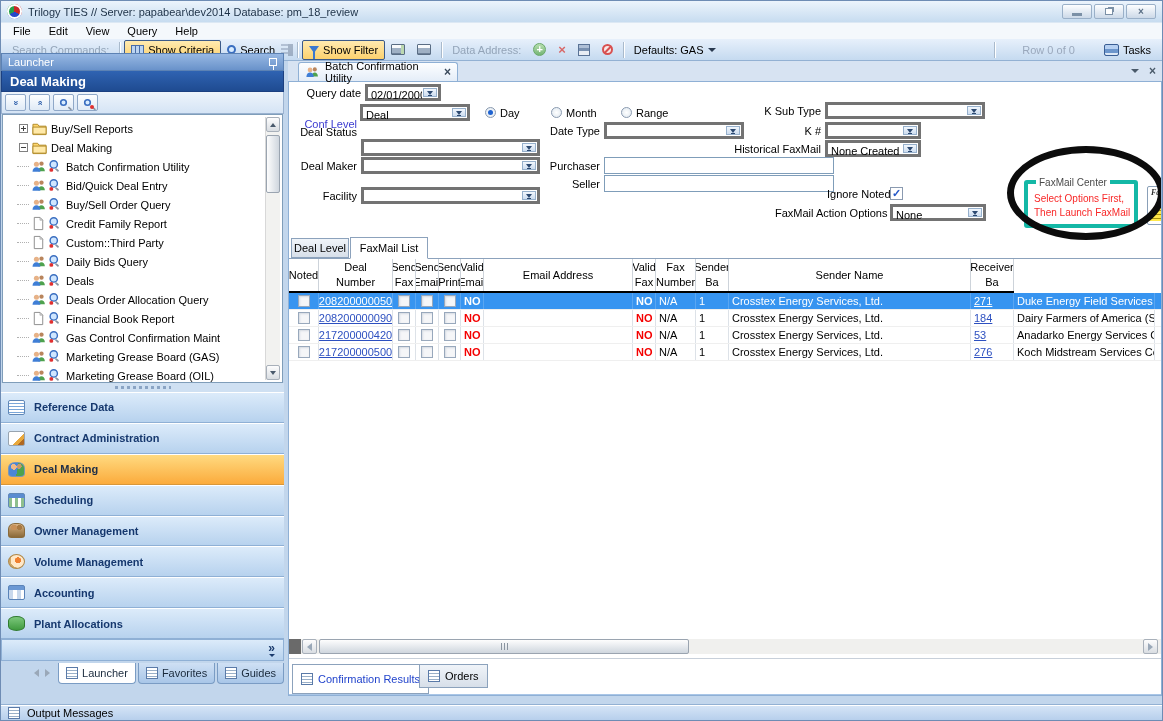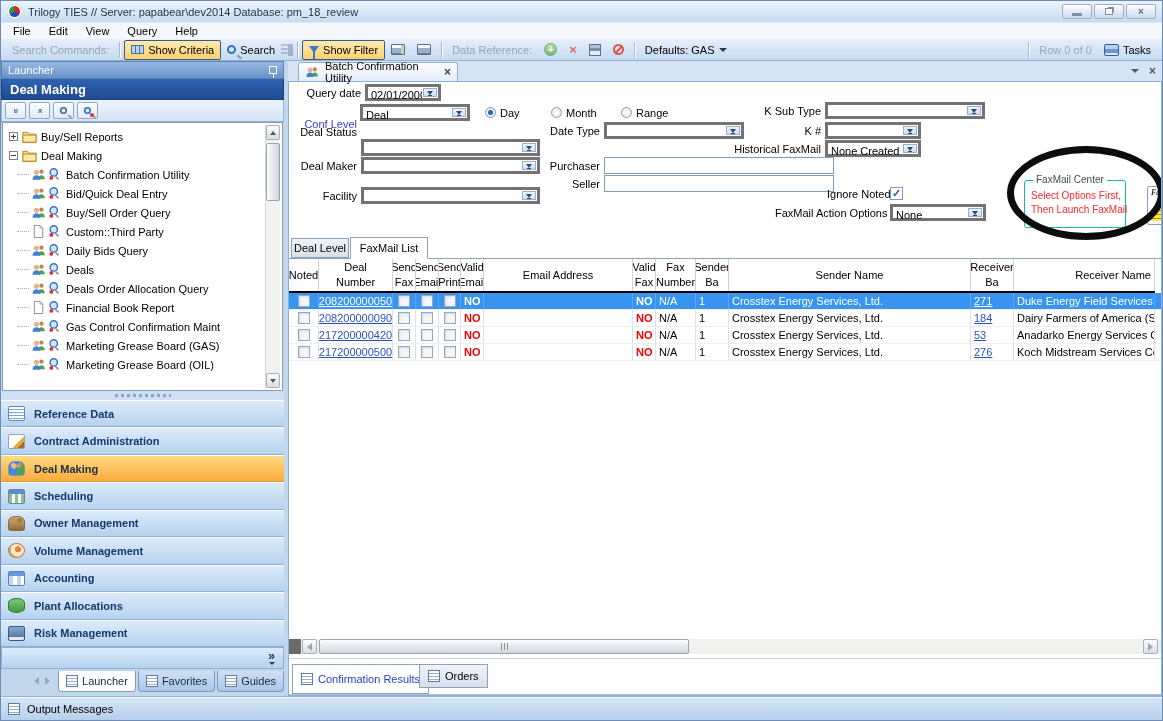--- a/index.html
+++ b/index.html
@@ -32,36 +32,36 @@
 .ico-print.preview{box-shadow:inset -3px 0 0 #bcd8b0}
 .ico-plus{width:13px;height:13px;border-radius:50%;background:linear-gradient(#b8e0b0,#74b474);border:1px solid #69a869;color:#fff;font-weight:bold;font-size:11px;line-height:11px;text-align:center}
 .ico-plus::after{content:"+"}
 .ico-x{color:#d86868;font-size:13px;font-weight:bold;line-height:13px}
 .ico-x::after{content:"\00d7"}
 .ico-save{width:12px;height:12px;background:#7890b0;border:1px solid #5a7396;box-shadow:inset 0 -5px 0 -1px #e8edf4,inset 0 4px 0 -1px #aebfd6}
 .ico-block{width:11px;height:11px;border:2px solid #d85050;border-radius:50%;position:relative;background:#f8e8e8}
 .ico-block::after{content:"";position:absolute;left:-1px;top:3px;width:9px;height:2px;background:#d85050;transform:rotate(-45deg)}
 .caret-down{width:0;height:0;border-left:4px solid transparent;border-right:4px solid transparent;border-top:4px solid #2a3a50}
 .tb-right{margin-left:auto;display:flex;align-items:center}
-.tb-dim{color:#9aa8bc;margin:0 6px}
+.tb-dim{color:#9aa8bc;margin:0 23px}
 .ico-tasks{width:15px;height:12px;background:linear-gradient(#b6d0f2 0 4px,#6c96cc 4px 9px,#4a74ac 9px);border:1px solid #3a5e94;border-radius:2px;box-shadow:inset 0 -3px 0 -1px #dce8f6}
 
-.sidebar{position:absolute;left:0;top:60px;width:283px;bottom:24px}
+.sidebar{position:absolute;left:0;top:52px;width:283px;bottom:24px}
 .sb-head{position:absolute;left:0;top:0;right:0;height:18px;background:linear-gradient(#97b8e3,#6992ca);color:#fff;display:flex;align-items:center;padding:0 6px;border:1px solid #5c82b4}
 .pin{margin-left:auto;width:8px;height:8px;border:1px solid #fff;position:relative;background:transparent}
 .pin::after{content:"";position:absolute;left:3px;top:7px;width:1px;height:4px;background:#fff}
 .sb-group{position:absolute;left:0;top:18px;right:0;height:21px;background:linear-gradient(#2f63b2,#1f4b91);color:#fff;font-weight:bold;font-size:13px;display:flex;align-items:center;padding:0 8px;border:1px solid #1c4080;border-top:none}
 .sb-tools{position:absolute;left:0;top:39px;right:0;height:22px;background:linear-gradient(#eef4fb,#d5e4f5);border:1px solid #9ab2d0;border-top:none;display:flex;align-items:center;gap:3px;padding:0 3px}
 .sbtn{width:21px;height:17px;border:1px solid #8fa8c8;border-radius:2px;background:linear-gradient(#fdfeff,#dfeaf6);display:flex;align-items:center;justify-content:center;color:#2458a8;font-weight:bold;font-size:9px}
 .chev-d::after{content:"\00bb";display:inline-block;transform:rotate(90deg)}
 .chev-u::after{content:"\00bb";display:inline-block;transform:rotate(-90deg)}
 .sbtn .ico-mag{transform:scale(.8)}
 .sbtn .red-dot{position:absolute;width:4px;height:4px;border-radius:50%;background:#e03030;margin:8px 0 0 8px}
 .sb-tree{position:absolute;left:1px;right:1px;top:61px;height:269px;background:#fff;border:1px solid #7f9db9;overflow:hidden;padding-top:4px}
-.tree-item{display:flex;align-items:center;height:19px;padding-left:6px;white-space:nowrap}
+.tree-item{display:flex;align-items:center;height:19px;padding-left:16px;white-space:nowrap}
 .tree-item.leaf{padding-left:14px}
 .tree-item.leaf::before{content:"";width:12px;border-top:1px dotted #b0b0b0;margin-right:2px;flex:none}
 .exp{width:9px;height:9px;border:1px solid #808080;background:#fff;position:relative;flex:none;margin-right:4px}
 .exp::before{content:"";position:absolute;left:1px;right:1px;top:3px;height:1px;background:#404040}
 .exp.plus::after{content:"";position:absolute;top:1px;bottom:1px;left:3px;width:1px;background:#404040}
 .ticon{flex:none;width:15px;height:15px;margin-right:1px}
 .tlabel{margin-left:3px}
 .vscroll{position:absolute;right:2px;top:2px;bottom:2px;width:15px;background:#f2f2f0;border-left:1px solid #d8d8d8}
 .varrow{position:absolute;left:0;right:0;height:15px;background:linear-gradient(#fdfdfd,#d9dde2);border:1px solid #a8b0ba;border-radius:2px;display:flex;align-items:center;justify-content:center}
 .varrow.up{top:0}.varrow.down{bottom:0}
@@ -109,21 +109,21 @@
 .lbl.blue{color:#3a3ad0}
 .combo{position:absolute;height:17px;border:3px solid #737373;background:#fff}
 .combo .val{position:absolute;left:3px;top:2px;right:16px;white-space:nowrap;overflow:hidden}
 .combo .btn{position:absolute;right:1px;top:1px;bottom:1px;width:14px;background:linear-gradient(#f2f7fd,#cdddf0);border:1px solid #96b0cc;display:flex;align-items:center;justify-content:center}
 .combo .btn::after{content:"";width:0;height:0;border-left:3px solid transparent;border-right:3px solid transparent;border-top:4px solid #2d4a72;box-shadow:0 2px 0 -1px #2d4a72}
 .tbox{position:absolute;height:17px;border:1px solid #7f9db9;background:#fff;padding:2px 3px;white-space:nowrap;overflow:hidden}
 .radio{position:absolute;width:11px;height:11px;border:1px solid #8a9ab0;border-radius:50%;background:radial-gradient(#fff,#dde6ee)}
 .radio.on::after{content:"";position:absolute;left:2px;top:2px;width:5px;height:5px;border-radius:50%;background:#1e62d0}
 .cbox{position:absolute;width:13px;height:13px;border:1px solid #8a9ab0;background:#fff;display:flex;align-items:center;justify-content:center}
 .cbox.checked::after{content:"\2713";color:#2458c8;font-weight:bold;font-size:11px;line-height:11px}
-.fmc{position:absolute;left:735px;top:98px;width:102px;height:48px;border:1px solid #14b8a6;border-radius:3px}
+.fmc{position:absolute;left:735px;top:98px;width:114px;height:48px;border:4px solid #14b8a6;border-radius:3px}
 .fmc-title{position:absolute;left:8px;top:-7px;background:#fff;padding:0 3px;color:#4a4a4a;font-size:10px}
 .fmc-line{position:absolute;left:6px;color:#f82828;font-weight:normal;font-size:10px;white-space:nowrap}
 .fmb{position:absolute;left:858px;top:104px;width:33px;height:39px;border:1px solid #8aa0b8;border-radius:2px;background:#fff;overflow:hidden}
 .fmb-label{position:absolute;left:3px;top:1px;font:italic bold 8px "Liberation Serif",serif;color:#303030}
 .fmb-tray{position:absolute;left:3px;right:3px;bottom:3px;height:14px;background:repeating-linear-gradient(#ffe84a 0 3px,#a89210 3px 4px);transform:skewX(-18deg)}
 .annot{position:absolute;left:718px;top:64px;width:158px;height:94px;border:7px solid #0c0c0c;border-radius:50%;z-index:40;pointer-events:none}
 
 .vtabs-line{position:absolute;left:0;right:0;top:176px;height:1px;background:#8ca2bc}
 .vtab{position:absolute;top:156px;height:20px;border:1px solid #8ca2bc;background:linear-gradient(#f0f4f9,#d7dfe9);display:flex;align-items:center;justify-content:center;z-index:1}
 .vtab.t0{left:2px;width:58px}
@@ -153,21 +153,21 @@
 .hs-left{left:13px}.hs-right{right:3px}
 .hs-thumb{position:absolute;left:30px;width:370px;top:0;bottom:0;background:linear-gradient(#fdfdfd,#cfd6de);border:1px solid #9aa4b0;border-radius:2px;display:flex;align-items:center;justify-content:center;gap:2px}
 .hs-thumb i{width:1px;height:7px;background:#8a94a0}
 .hs-line{position:absolute;left:0;right:0;top:576px;height:1px;background:#c8d0da}
 
 .btab{position:absolute;top:582px;border:1px solid #8ca2bc;display:flex;align-items:center;gap:5px;padding:0 8px}
 .btab.active{left:3px;height:30px;background:#fff;color:#2244cc}
 .btab.idle{left:130px;height:24px;background:linear-gradient(#f0f4f9,#d7dfe9);color:#000}
 .bstrip{position:absolute;left:0;right:0;top:612px;bottom:0;background:#a9c6e7}
 
-.statusbar{position:absolute;left:0;right:0;bottom:0;height:24px;background:linear-gradient(#d7e6f7,#b7cfec);border-top:1px solid #93b1d3;box-shadow:inset 0 1px 0 #fff;display:flex;align-items:center;padding:0 7px;gap:7px}
+.statusbar{position:absolute;left:0;right:0;bottom:0;height:16px;background:linear-gradient(#d7e6f7,#b7cfec);border-top:1px solid #93b1d3;box-shadow:inset 0 1px 0 #fff;display:flex;align-items:center;padding:0 7px;gap:7px}
 
 .logo{width:15px;height:15px;border-radius:50%;background:conic-gradient(#c82828 0 33%,#2848c8 33% 66%,#28a048 66%);box-shadow:inset 0 0 0 2px #fff;flex:none}
 </style>
 </head>
 <body>
 
 <div class="window" data-name="app-window">
 
   <div class="titlebar" data-name="title-bar">
     <span class="logo" data-name="app-logo-icon"></span>
@@ -209,21 +209,21 @@
       <span class="tb-ico ico-funnel" data-name="filter-funnel-icon"></span>
       <span>Show Filter</span>
     </span>
     <span class="tb-btn" data-name="print-button">
         <span class="tb-ico ico-print preview" data-name="print-icon"></span>
       </span>
     <span class="tb-btn" data-name="print-preview-button">
         <span class="tb-ico ico-print" data-name="print-preview-icon"></span>
       </span>
     <span class="tb-sep"></span>
-    <span class="tb-label" data-name="data-commands-label">Data Reference:</span>
+    <span class="tb-label" data-name="data-commands-label">Data Address:</span>
     <span class="tb-btn" data-name="add-row-button">
         <span class="tb-ico ico-plus" data-name="plus-icon"></span>
       </span>
     <span class="tb-btn" data-name="delete-row-button">
         <span class="tb-ico ico-x" data-name="delete-x-icon"></span>
       </span>
     <span class="tb-btn" data-name="save-button">
         <span class="tb-ico ico-save" data-name="save-disk-icon"></span>
       </span>
     <span class="tb-btn" data-name="cancel-changes-button">
@@ -337,20 +337,33 @@
             </svg></span>
 
           <span class="ticon" data-name="search-icon"><svg width="15" height="15" viewBox="0 0 16 16">
               <circle cx="7.2" cy="5.8" r="3.9" fill="#cfe6ff" stroke="#3a6ec0" stroke-width="1.5"></circle>
               <rect x="9.6" y="9.4" width="4.6" height="2" rx="1" transform="rotate(40 9.6 9.4)" fill="#8a93a0"></rect>
               <circle cx="4.6" cy="11.6" r="2.1" fill="#e03030"></circle>
             </svg></span>
           <span class="tlabel" data-name="tree-item-label">Buy/Sell Order Query</span>
         </div>
 
+        <div class="tree-item leaf doc" data-name="tree-item">
+
+          <span class="ticon" data-name="document-icon"><svg width="15" height="15" viewBox="0 0 16 16">
+              <path d="M3.5 1.5h6l3 3v10h-9z" fill="#fff" stroke="#8a8a8a"></path>
+              <path d="M9.5 1.5l3 3h-3z" fill="#d8d8d8" stroke="#8a8a8a" stroke-width=".5"></path>
+            </svg></span>
+          <span class="ticon" data-name="search-icon"><svg width="15" height="15" viewBox="0 0 16 16">
+              <circle cx="7.2" cy="5.8" r="3.9" fill="#cfe6ff" stroke="#3a6ec0" stroke-width="1.5"></circle>
+              <rect x="9.6" y="9.4" width="4.6" height="2" rx="1" transform="rotate(40 9.6 9.4)" fill="#8a93a0"></rect>
+              <circle cx="4.6" cy="11.6" r="2.1" fill="#e03030"></circle>
+            </svg></span>
+          <span class="tlabel" data-name="tree-item-label">Credit Family Report</span>
+        </div>
 
         <div class="tree-item leaf doc" data-name="tree-item">
 
           <span class="ticon" data-name="document-icon"><svg width="15" height="15" viewBox="0 0 16 16">
               <path d="M3.5 1.5h6l3 3v10h-9z" fill="#fff" stroke="#8a8a8a"></path>
               <path d="M9.5 1.5l3 3h-3z" fill="#d8d8d8" stroke="#8a8a8a" stroke-width=".5"></path>
             </svg></span>
           <span class="ticon" data-name="search-icon"><svg width="15" height="15" viewBox="0 0 16 16">
               <circle cx="7.2" cy="5.8" r="3.9" fill="#cfe6ff" stroke="#3a6ec0" stroke-width="1.5"></circle>
               <rect x="9.6" y="9.4" width="4.6" height="2" rx="1" transform="rotate(40 9.6 9.4)" fill="#8a93a0"></rect>
@@ -514,24 +527,20 @@
         <div class="acc-item idle" data-name="sidebar-section">
           <span class="acc-icon acct" data-name="section-icon"></span>
           <span class="acc-label" data-name="section-label">Accounting</span>
         </div>
 
         <div class="acc-item idle" data-name="sidebar-section">
           <span class="acc-icon plant" data-name="section-icon"></span>
           <span class="acc-label" data-name="section-label">Plant Allocations</span>
         </div>
 
-        <div class="acc-item idle" data-name="sidebar-section">
-          <span class="acc-icon risk" data-name="section-icon"></span>
-          <span class="acc-label" data-name="section-label">Risk Management</span>
-        </div>
       </div>
     <div class="sb-chev" data-name="accordion-overflow-bar">
       <span class="chev-more" data-name="more-options-icon"></span>
     </div>
     <div class="sb-tabs" data-name="sidebar-tabs">
 
       <span class="stab-arrows">
         <span class="t-left" data-name="tab-scroll-left-icon"></span>
         <span class="t-right" data-name="tab-scroll-right-icon"></span>
       </span>
@@ -722,23 +731,20 @@
 
           <span class="hcell c10" data-name="column-header">
             <span>Sender Name</span>
           </span>
 
           <span class="hcell c11" data-name="column-header">
             <span>Receiver</span>
             <span>Ba</span>
           </span>
 
-          <span class="hcell c12 right" data-name="column-header">
-            <span>Receiver Name</span>
-          </span>
         </div>
       <div class="grid-rows" data-name="grid-rows">
 
           <div class="grow selected" data-name="table-row">
             <span class="cell c0 ctr" data-name="noted-cell">
               <span class="gcb" data-name="noted-checkbox"></span>
             </span>
             <span class="cell c1 ctr" data-name="deal-number-cell">
               <span class="dlink" data-name="deal-number-link">02082000000500</span>
             </span>

